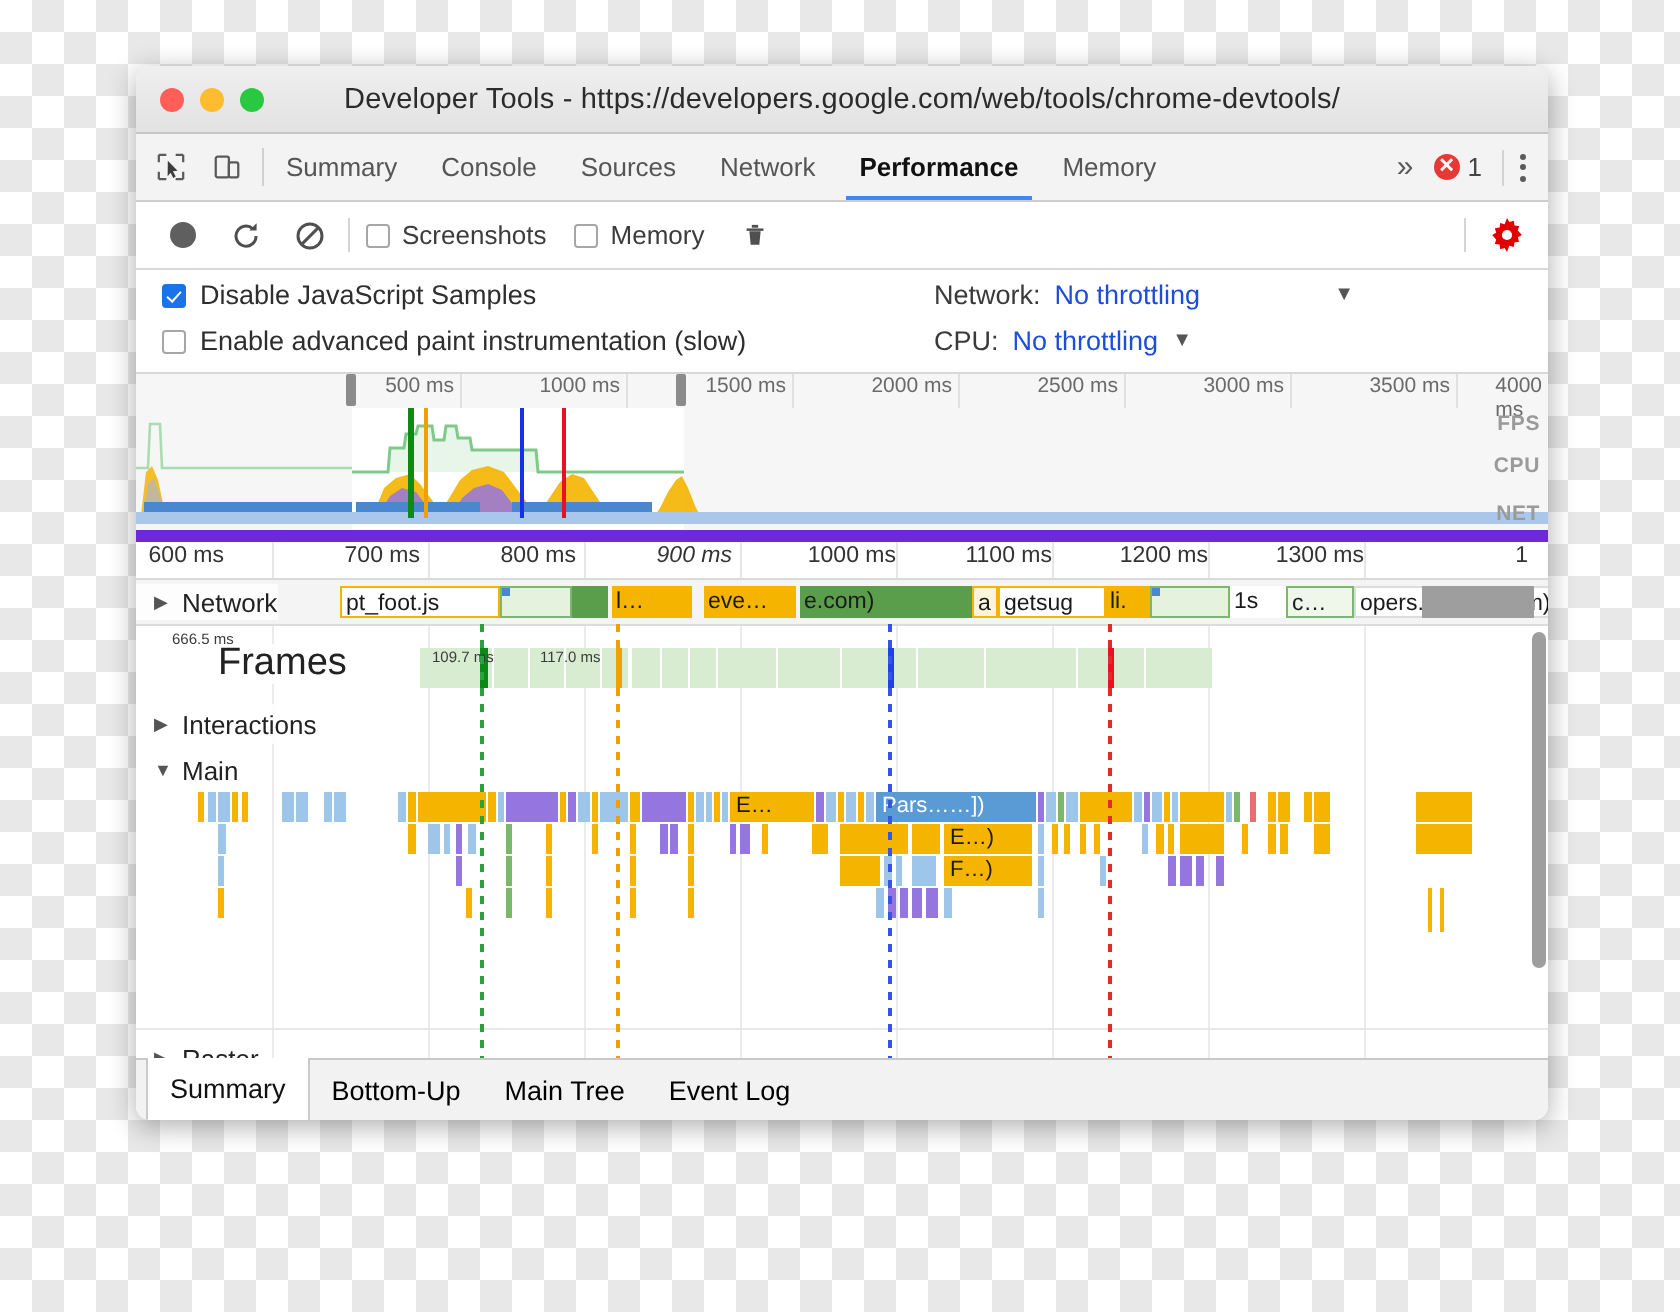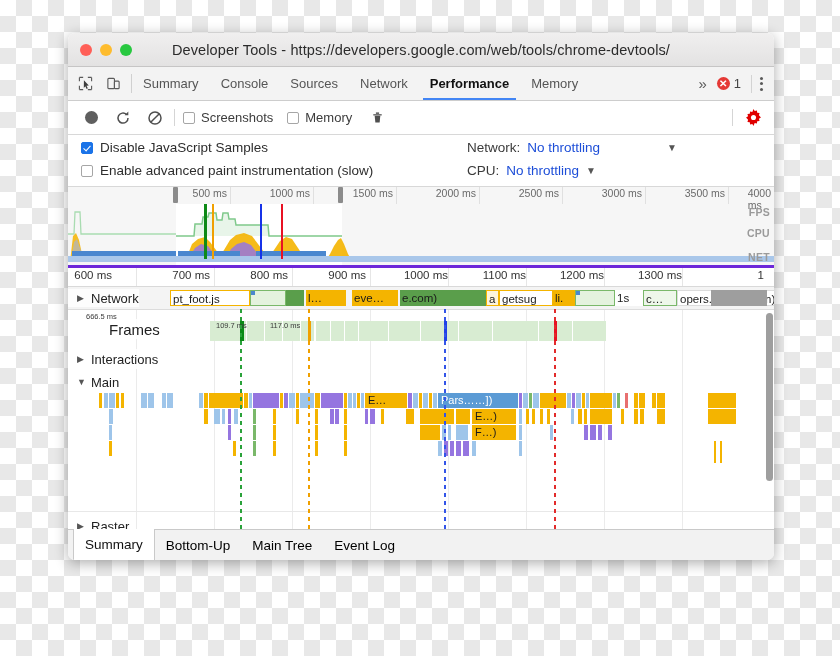--- a/index.html
+++ b/index.html
@@ -104,21 +104,21 @@
   .srow.r1{left:13px;top:5px;}
   .srow.r2{left:13px;top:28px;}
   .srow.n1{left:399px;top:5px;}
   .srow.n2{left:399px;top:28px;}
   .lbl-muted{color:#3a3a3a;}
   .sel-val{color:#1d4ed8;}
   .caret{font-size:10px;color:#555;}
   
   .overview{
     flex:0 0 78px;position:relative;background:#f6f6f6;
-    border-bottom:3px solid #6d28d9;overflow:hidden;
+    border-bottom:6px solid #6d28d9;overflow:hidden;
   }
   .ov-ruler{position:absolute;left:0;top:0;right:0;height:17px;}
   .ov-tick{position:absolute;top:0;font-size:10.5px;color:#6a6a6a;transform:translateX(-100%);padding-right:3px;}
   .ov-grid{position:absolute;top:0;bottom:0;width:1px;background:#e0e0e0;}
   .ov-body{position:absolute;left:0;right:0;top:17px;bottom:0;}
   .ov-lane-label{position:absolute;right:4px;font-size:10.5px;color:#9a9a9a;font-weight:bold;letter-spacing:.3px;}
   .ov-window{position:absolute;top:0;bottom:0;background:#fff;}
   .ov-handle{position:absolute;top:0;width:5px;height:16px;background:#8b8b8b;border-radius:1px;}
   .ov-marker{position:absolute;top:0;bottom:6px;width:1.5px;}
   .net-band{position:absolute;height:6px;background:#a9c7ea;}
@@ -337,21 +337,21 @@
     <div class="tl-gridline" style="left:146px;"></div>
     <div class="tl-gridline" style="left:224px;"></div>
     <div class="tl-gridline" style="left:302px;"></div>
     <div class="tl-gridline" style="left:380px;"></div>
     <div class="tl-gridline" style="left:458px;"></div>
     <div class="tl-gridline" style="left:536px;"></div>
     <div class="tl-gridline" style="left:614px;"></div>
     <div class="tl-tick" style="left:48px;">600 ms</div>
     <div class="tl-tick" style="left:146px;">700 ms</div>
     <div class="tl-tick" style="left:224px;">800 ms</div>
-    <div class="tl-tick" style="left:302px;">900 ms</div>
+    <div class="tl-tick" style="left:302px;font-style:italic;">900 ms</div>
     <div class="tl-tick" style="left:384px;">1000 ms</div>
     <div class="tl-tick" style="left:462px;">1100 ms</div>
     <div class="tl-tick" style="left:540px;">1200 ms</div>
     <div class="tl-tick" style="left:618px;">1300 ms</div>
     <div class="tl-tick" style="left:700px;">1</div>
   </div>
 
   <div class="tracks">
 
     <div class="track-grid" style="left:68px;"></div>
@@ -404,21 +404,21 @@
       <div class="frame-line" style="left:424px;top:12px;height:20px;"></div>
       <div class="frame-line" style="left:470px;top:12px;height:20px;"></div>
       <div class="frame-line" style="left:504px;top:12px;height:20px;"></div>
       <div style="position:absolute;left:172px;top:12px;width:4px;height:20px;background:#0a8a16;"></div>
       <div style="position:absolute;left:240px;top:12px;width:3px;height:20px;background:#f0a000;"></div>
       <div style="position:absolute;left:376px;top:12px;width:3px;height:20px;background:#2040e8;"></div>
       <div style="position:absolute;left:486px;top:12px;width:3px;height:20px;background:#e81123;"></div>
       <div class="fr-lbl" style="left:18px;top:3px;">666.5 ms</div>
       <div class="fr-lbl" style="left:148px;top:12px;">109.7 ms</div>
       <div class="fr-lbl" style="left:202px;top:12px;">117.0 ms</div>
-      <div class="trk-header" style="top:10px;height:20px;font-size:15px;padding-left:27px;">
+      <div class="trk-header" style="top:10px;height:20px;font-size:19px;padding-left:27px;">
         <span class="tri"></span>
         <span>Frames</span>
       </div>
     </div>
 
     <div style="position:absolute;left:0;right:0;top:60px;height:25px;">
       <div class="trk-header" style="top:2px;height:20px;">
         <span class="tri">▶</span>
         <span>Interactions</span>
       </div>

